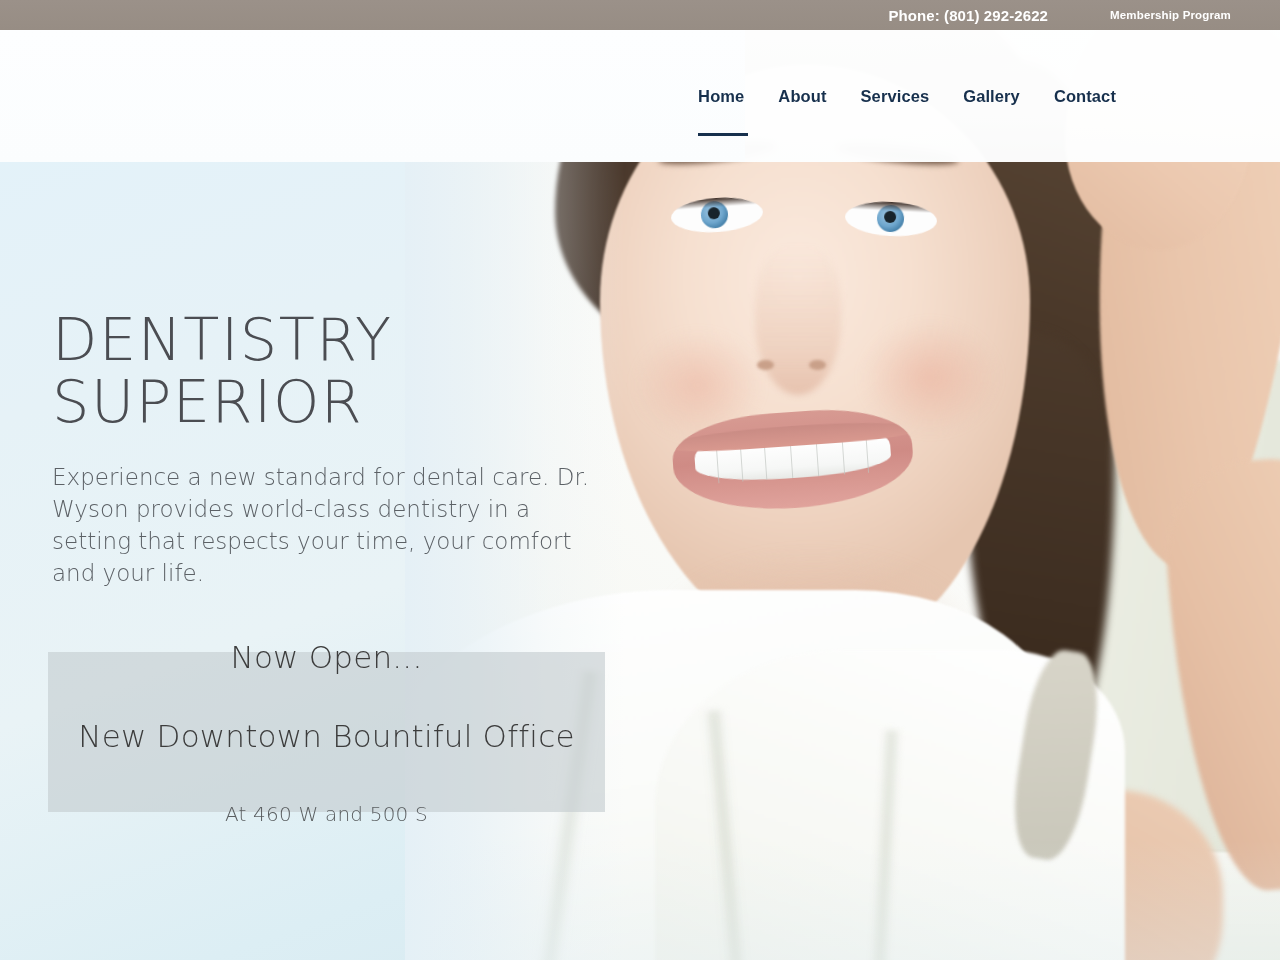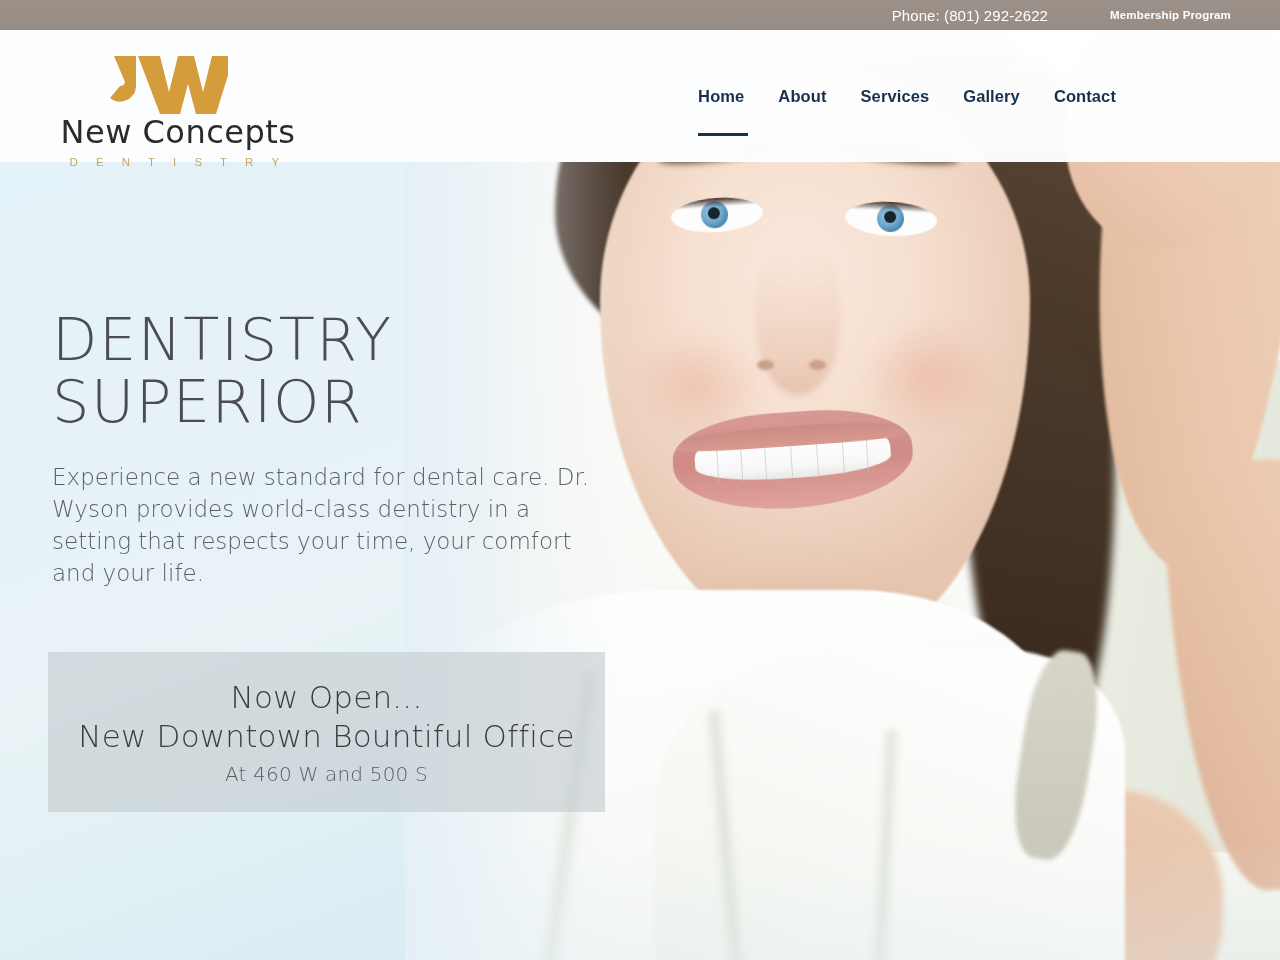--- a/index.html
+++ b/index.html
@@ -225,21 +225,21 @@
   }
 
   
   .topbar {
     position:absolute; left:0; top:0; width:1280px; height:30px;
     background:linear-gradient(180deg,#9b9189 0%, #978d84 100%);
     display:flex; align-items:center; justify-content:flex-end;
     padding-right:49px;
   }
   .topbar-phone {
-    color:#ffffff; font-size:15px; font-weight:normal; letter-spacing:0.1px;
+    color:#ffffff; font-size:15px; font-weight:bold; letter-spacing:0.1px;
     margin-right:22px;
   }
   .topbar-link {
     color:#ffffff; font-size:11.5px; font-weight:bold; letter-spacing:0.15px;
     text-decoration:none; cursor:pointer;margin-left:40px;
   }
 
   
   .header {
     position:absolute; left:0; top:30px; width:1280px; height:132px;
@@ -305,21 +305,21 @@
     margin-top:28px; width:560px;
     font-family:"DejaVu Sans", sans-serif;
     font-size:23px; line-height:32px; color:#5c6166;
     font-weight:300;
   }
 
   
   .promo {
     position:absolute; left:48px; top:652px; width:557px; height:160px;
     background:rgba(196,204,206,0.62);
-    display:flex; flex-direction:column; align-items:center; justify-content:center;
+    display:flex; flex-direction:column; align-items:center; justify-content:center;gap:40px;
   }
   .promo-line1 {
     font-family:"DejaVu Sans", sans-serif; font-weight:300;
     font-size:31px; color:#3c3c3c; line-height:38px; letter-spacing:0.2px;
   }
   .promo-line2 {
     font-family:"DejaVu Sans", sans-serif; font-weight:300;
     font-size:31px; color:#3c3c3c; line-height:40px; letter-spacing:0.2px;
   }
   .promo-line3 {
@@ -405,30 +405,20 @@
 
   <div class="topbar">
     <span class="topbar-phone">Phone: (801) 292-2622</span>
     <a class="topbar-link">Membership Program</a>
   </div>
 
   <div class="header">
     <div class="header-left"></div>
     <div class="header-right"></div>
 
-    <div class="logo">
-      <div class="logo-mark">
-        <svg viewBox="0 0 120 62" width="120" height="62" aria-hidden="true">
-          <path d="M6 2 h22 v30 a16 16 0 0 1 -26 12 l10 -12 a5 5 0 0 0 5 -4 z" fill="#d49c3b"></path>
-          <path d="M30 2 h22 l9 36 l9 -36 h16 l9 36 l9 -36 h22 l-18 58 h-20 l-8 -30 l-8 30 h-20 z" fill="#d49c3b"></path>
-        </svg>
-      </div>
-      <div class="logo-name">New Concepts</div>
-      <div class="logo-sub">D E N T I S T R Y</div>
-    </div>
 
     <nav class="nav">
       <a class="nav-item">
         <span>Home</span>
         <span class="underline"></span>
       </a>
       <a class="nav-item">About</a>
       <a class="nav-item">Services</a>
       <a class="nav-item">Gallery</a>
       <a class="nav-item">Contact</a>

